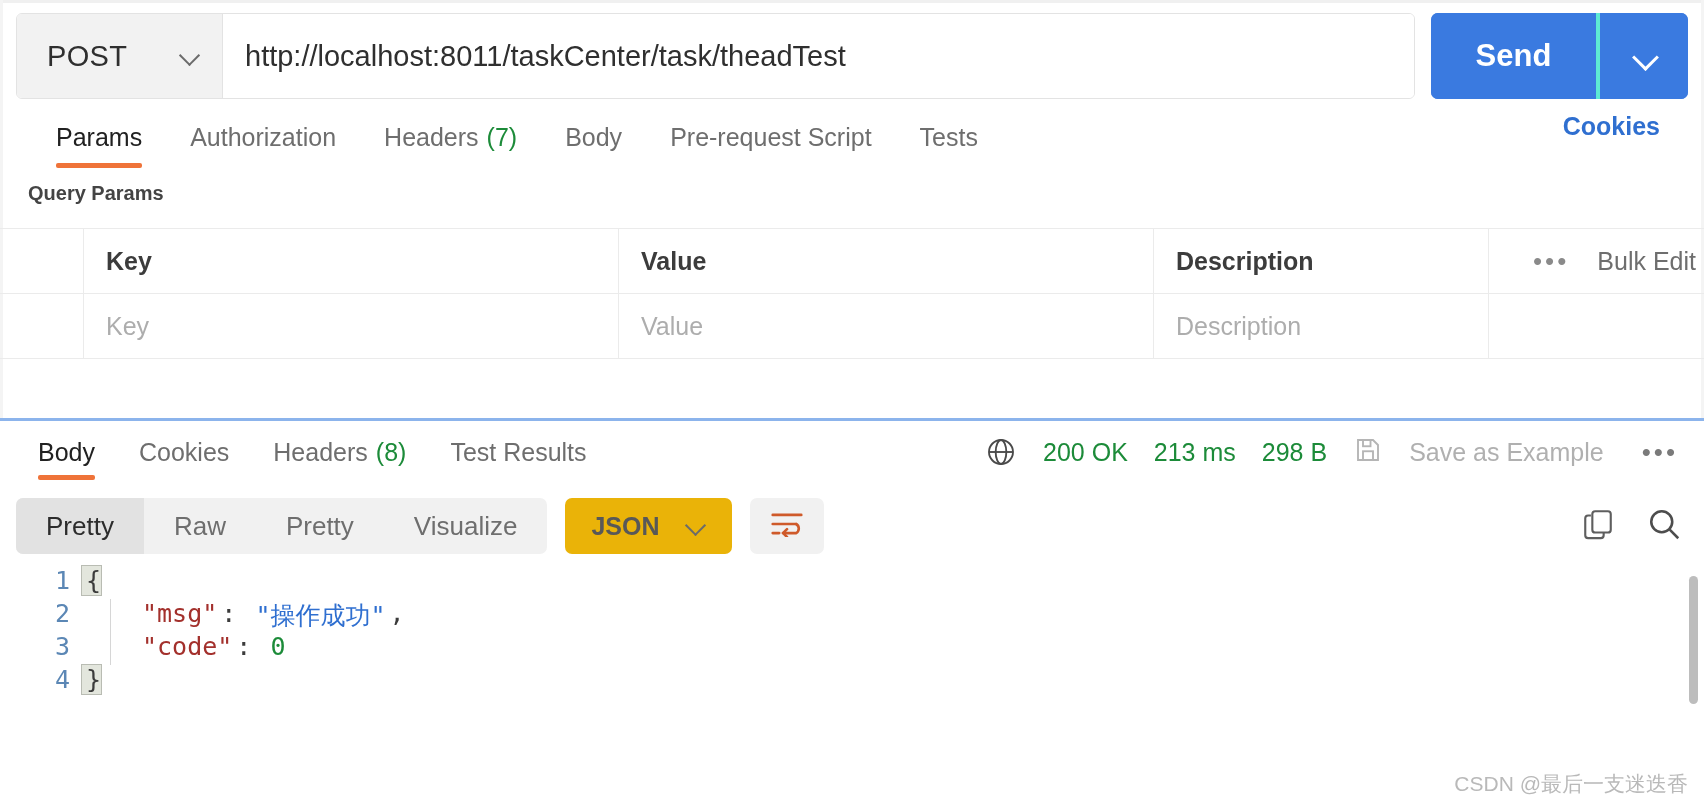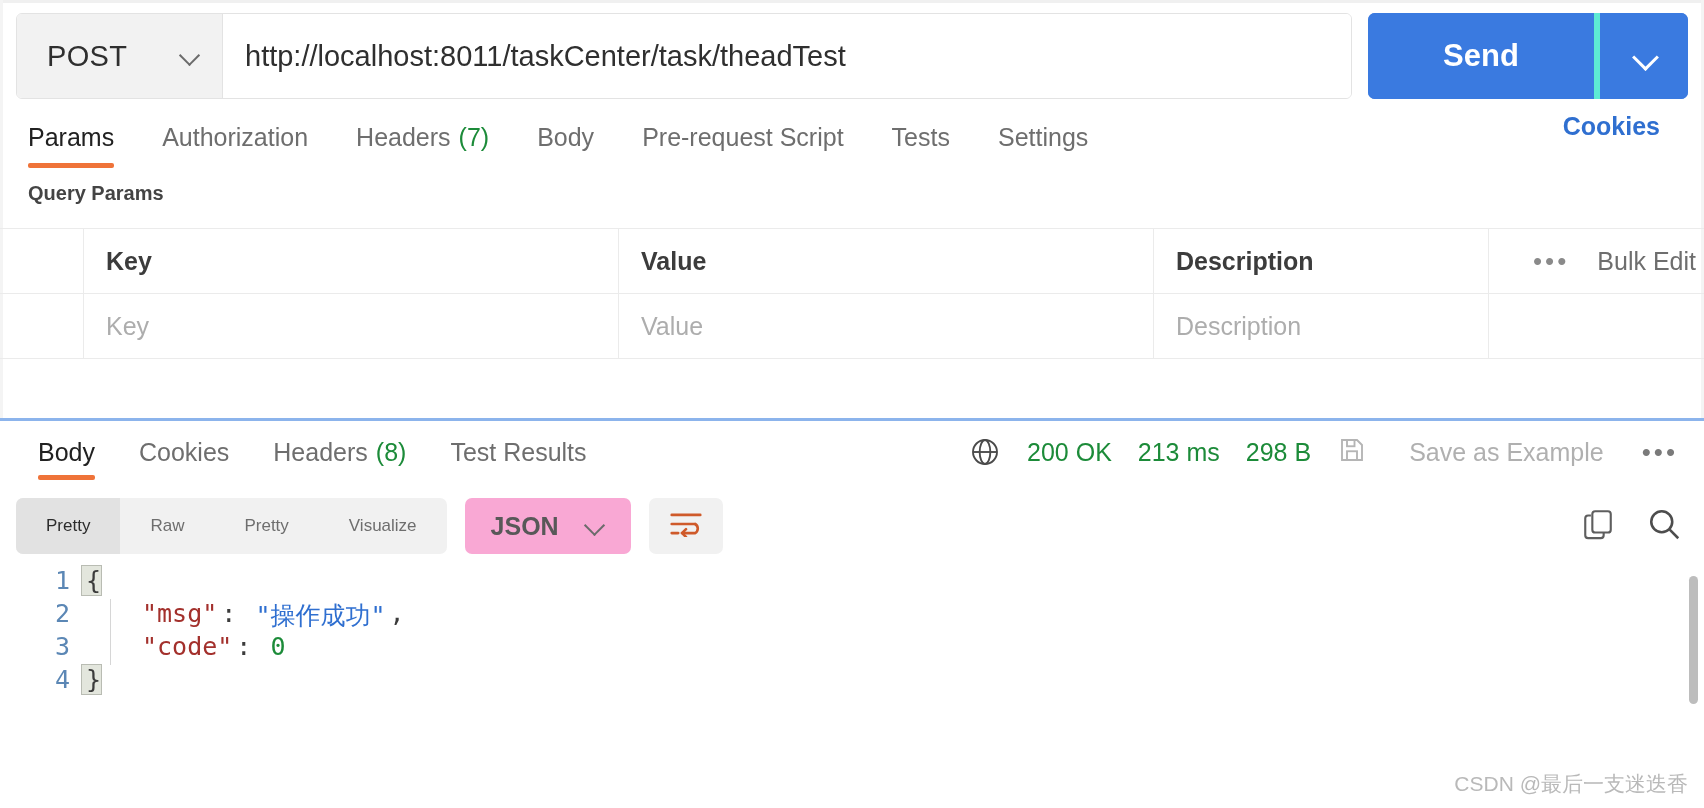--- a/index.html
+++ b/index.html
@@ -34,39 +34,39 @@
   }
   .url-input {
     flex: 1 1 auto; display:flex; align-items:center; padding-left: 22px;
     font-size: 29px; color: #2f2f2f; background: #fff; white-space: nowrap; overflow: hidden;
   }
   .send-group {
     flex: 0 0 auto; display: flex; align-items: stretch; height: 86px;
     border-radius: 7px; overflow: hidden; background: #3a7ae0;
   }
   .send-btn {
-    width: 232px; display:flex; align-items:center; justify-content:center;
+    width: 169px; display:flex; align-items:center; justify-content:center;
     color:#fff; font-size:31px; font-weight:bold; background:#3a7ae0;
-    border-right: 6px solid #5eead4;
+    border-right: 4px solid #5eead4;
   }
   .send-caret {
     width: 88px; display:flex; align-items:center; justify-content:center; background:#3a7ae0;
   }
   .send-caret .chev::after { border-color:#ffffff; width:16px; height:16px; border-width:3px; }
 
   
   .req-tabs {
     position: absolute; left: 0; top: 112px; width: 1704px; height: 56px;
     display: flex; align-items: flex-start; padding: 0 28px;
   }
   .tab {
     position: relative; font-size: 25px; color: #6e6e6e; padding: 0 24px; height: 50px;
     display: flex; align-items: center; white-space: nowrap;
   }
-  .tab:first-child { padding-left: 0; }
+  .tab:first-child { padding-left: 0; margin-left: 28px; }
   .tab.active { color: #212121; }
   .tab.active::after {
     content:""; position: absolute; left: 0; right: 24px; bottom: -6px; height: 5px;
     background: #ef7339; border-radius: 2px;
   }
   .tab .cnt { color: #1c8b39; margin-left: 8px; }
   .tabs-spacer { flex: 1 1 auto; }
   .cookies-link { font-size: 25px; color: #2f6fd0; font-weight: bold; padding-right: 16px; }
 
   
@@ -100,39 +100,39 @@
     display:flex; align-items:center; white-space:nowrap;
   }
   .rtab.active { color:#212121; }
   .rtab.active::after {
     content:""; position:absolute; left: 22px; right: 22px; bottom: -4px; height: 5px;
     background:#ef7339; border-radius:2px;
   }
   .rtab .cnt { color:#1c8b39; margin-left: 8px; }
   .res-meta { flex:1 1 auto; display:flex; align-items:center; justify-content:flex-end; gap: 26px; padding-right: 10px; height: 48px; text-align: center; }
   .meta-green { color:#1c8b39; font-size: 25px; }
-  .save-ex { color:#b0b0b0; font-size:25px;margin-left:16px; }
+  .save-ex { color:#b0b0b0; font-size:25px; }
   .meta-dots { color:#7a7a7a; letter-spacing:3px; font-size:26px; padding-left: 12px; }
   .globe { width: 32px; height: 32px; }
 
   
   .body-toolbar {
     position:absolute; left: 16px; top: 498px; width: 1672px; height: 56px;
     display:flex; align-items:center; gap: 18px;
   }
   .seg {
     display:flex; align-items:stretch; background:#f1f1f1; border-radius: 7px; overflow:hidden; height: 56px;
   }
   .seg-item {
     display:flex; align-items:center; justify-content:center; padding: 8px 30px;
-    font-size: 17px; color:#6e6e6e;
+    font-size: 26px; color:#6e6e6e;
   }
   .seg-item.active { background:#e2e2e2; color:#2c2c2c; }
   .fmt-select {
-    display:flex; align-items:center; gap: 26px; background:#f9a8d4; border-radius:7px;
+    display:flex; align-items:center; gap: 26px; background:#eab308; border-radius:7px;
     height:56px; padding: 0 26px; font-size:25px; color:#585858; font-weight:bold;
   }
   .wrap-btn {
     width: 74px; height: 56px; background:#f1f1f1; border-radius:7px;
     display:flex; align-items:center; justify-content:center;
   }
   .tb-spacer { flex:1 1 auto; }
   .icon-btn { width: 48px; height: 48px; display:flex; align-items:center; justify-content:center; }
 
   
@@ -191,23 +191,20 @@
     </div>
     <div class="tab">
       <span>Body</span>
     </div>
     <div class="tab">
       <span>Pre-request Script</span>
     </div>
     <div class="tab">
       <span>Tests</span>
     </div>
-    <div class="tab">
-      <span>Settings</span>
-    </div>
     <div class="tabs-spacer"></div>
     <div class="cookies-link">Cookies</div>
   </div>
 
   <div class="qp-title">Query Params</div>
 
   <div class="table">
     <div class="trow">
       <div class="cell c-check"></div>
       <div class="cell c-key hdr-text">Key</div>

